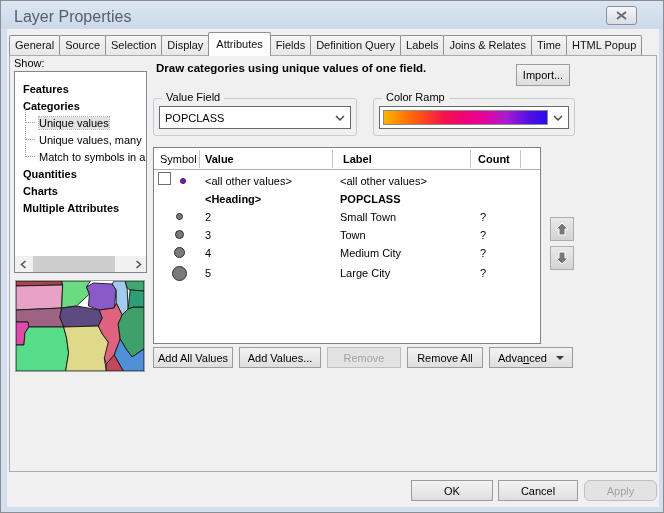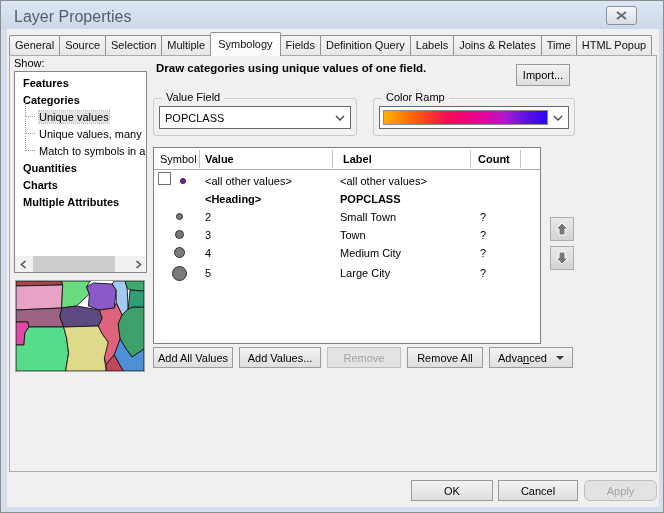--- a/index.html
+++ b/index.html
@@ -118,36 +118,36 @@
       </svg>
     </button>
   </div>
 
   <div class="content-bg"></div>
 
   <div class="tabbar">
     <div class="tab">General</div>
     <div class="tab">Source</div>
     <div class="tab">Selection</div>
-    <div class="tab">Multiple</div>
-    <div class="tab active">Symbology</div>
+    <div class="tab">Display</div>
+    <div class="tab active">Attributes</div>
     <div class="tab">Fields</div>
     <div class="tab">Definition Query</div>
     <div class="tab">Labels</div>
     <div class="tab">Joins &amp; Relates</div>
     <div class="tab">Time</div>
     <div class="tab">HTML Popup</div>
   </div>
 
   <div class="page-panel"></div>
 
   <div class="abs lbl show-label">Show:</div>
 
   <div class="abs tree">
-    <div style="padding-top:3px;">
+    <div style="padding-top:9px;">
       <div class="tree-item bold"><span class="txt">Features</span></div>
       <div class="tree-item bold"><span class="txt">Categories</span></div>
       <div class="tree-item sub selected"><span class="branch"></span><span class="txt">Unique values</span></div>
       <div class="tree-item sub"><span class="branch"></span><span class="txt">Unique values, many</span></div>
       <div class="tree-item sub"><span class="branch"></span><span class="txt">Match to symbols in a</span></div>
       <div class="tree-item bold"><span class="txt">Quantities</span></div>
       <div class="tree-item bold"><span class="txt">Charts</span></div>
       <div class="tree-item bold"><span class="txt">Multiple Attributes</span></div>
     </div>
     <div class="hscroll">

